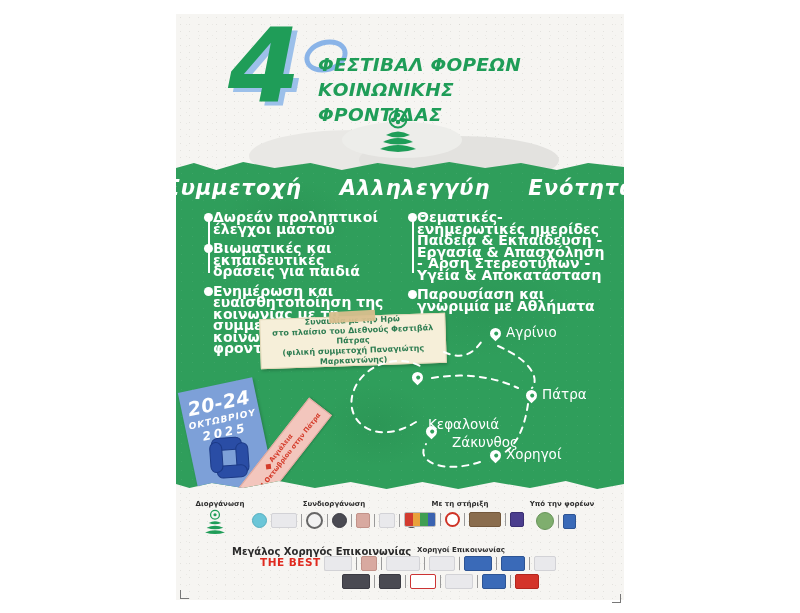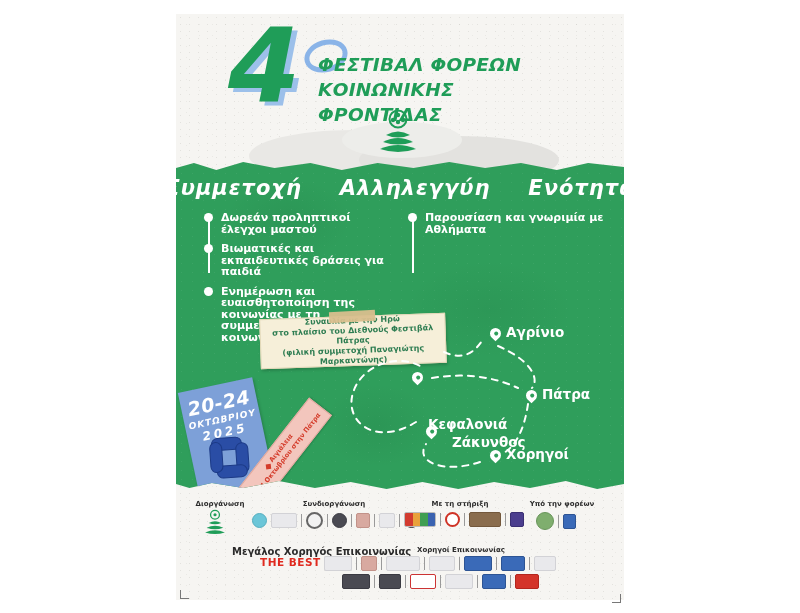--- a/index.html
+++ b/index.html
@@ -42,37 +42,37 @@
       39% calc(100% - 10px),31% calc(100% - 4px),23% calc(100% - 11px),15% calc(100% - 4px),
       8% calc(100% - 9px),3% calc(100% - 4px),0 calc(100% - 8px));}
 
   .motto{left:0;top:16px;width:100%;display:flex;justify-content:center;gap:38px;
     color:#ffffff;font-size:21px;font-style:italic;font-weight:600;letter-spacing:1px;}
 
   .cols{left:28px;top:52px;width:404px;display:flex;gap:22px;}
   .col{position:relative;display:flex;flex-direction:column;gap:8px;}
   .col.left{width:182px;} .col.right{width:200px;}
   .col::before{content:'';position:absolute;left:3.5px;top:7px;height:54px;width:2px;background:#ffffff;}
-  .bullet{display:flex;gap:8px;color:#ffffff;font-size:11px;font-weight:bold;line-height:11.5px;}
+  .bullet{display:flex;color:#ffffff;font-size:14px;font-weight:bold;line-height:11.5px;}
   .dot{flex:none;width:9px;height:9px;border-radius:50%;background:#ffffff;margin-top:1px;position:relative;z-index:1;}
 
   
   .note{left:84px;top:156px;width:184px;height:48px;background:#f6efd9;border:1px solid #e2d8b8;
     box-shadow:1px 2px 3px rgba(0,0,0,.18);transform:rotate(-2deg);
     display:flex;flex-direction:column;justify-content:center;align-items:center;
     color:#2e7d52;font-size:8px;font-weight:bold;line-height:10px;text-align:center;}
   .tape{position:absolute;left:50%;top:-6px;width:46px;height:11px;margin-left:-23px;
     background:#d9bf8e;opacity:.95;transform:rotate(-1deg);}
 
   
   .routes{left:0;top:0;width:448px;height:332px;pointer-events:none;}
   .pin{width:11px;height:11px;background:#ffffff;border-radius:50% 50% 50% 0;
     transform:rotate(-45deg);position:absolute;}
   .pin::after{content:'';position:absolute;left:3.5px;top:3.5px;width:4px;height:4px;border-radius:50%;background:#2f9e5b;}
-  .loc-label{position:absolute;color:#ffffff;font-size:13.5px;font-weight:bold;}
+  .loc-label{position:absolute;color:#ffffff;font-size:13.5px;font-weight:normal;}
 
   
   .date-card{left:12px;top:224px;width:76px;height:106px;background:#7da0d8;transform:rotate(-12deg);
     box-shadow:1px 2px 3px rgba(0,0,0,.2);color:#ffffff;text-align:center;font-style:italic;}
   .date-range{font-size:19px;font-weight:900;margin-top:7px;letter-spacing:.5px;}
   .date-month{font-size:9px;font-weight:800;letter-spacing:1px;margin-top:1px;}
   .date-year{font-size:12px;font-weight:800;letter-spacing:3px;margin-top:1px;}
   .hands{position:absolute;left:8px;bottom:4px;width:60px;height:56px;}
 
   
@@ -156,20 +156,24 @@
           <span>Βιωματικές και εκπαιδευτικές δράσεις για παιδιά</span>
         </div>
         <div class="bullet">
           <span class="dot"></span>
           <span>Ενημέρωση και ευαισθητοποίηση της κοινωνίας με τη συμμετοχή φορέων κοινωνικής φροντίδας</span>
         </div>
       </div>
       <div class="col right">
         <div class="bullet">
           <span class="dot"></span>
+          <span>Θεματικές- ενημερωτικές ημερίδες Παιδεία &amp; Εκπαίδευση - Εργασία &amp; Απασχόληση - Άρση Στερεοτύπων - Υγεία &amp; Αποκατάσταση</span>
+        </div>
+        <div class="bullet">
+          <span class="dot"></span>
           <span>Παρουσίαση και γνωριμία με Αθλήματα</span>
         </div>
       </div>
     </div>
 
     <div class="abs note">
       <div class="tape"></div>
       <div>Συναυλία με την Ηρώ</div>
       <div>στο πλαίσιο του Διεθνούς Φεστιβάλ Πάτρας</div>
       <div>(φιλική συμμετοχή Παναγιώτης Μαρκαντώνης)</div>

